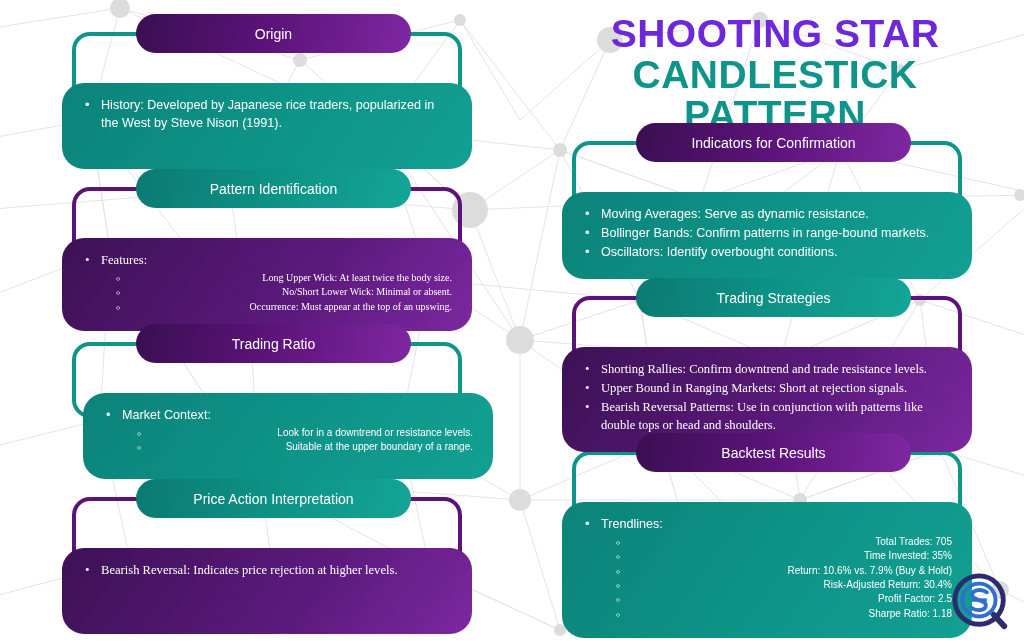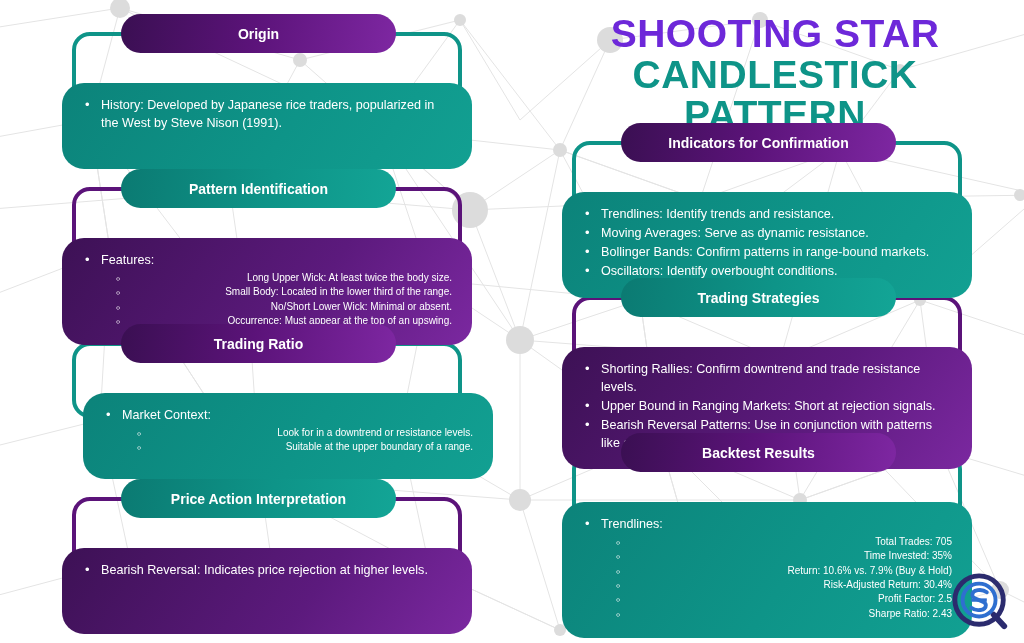--- a/index.html
+++ b/index.html
@@ -80,29 +80,29 @@
     height: 76px;
     border: 4px solid #0e9488;
     border-radius: 18px;
     z-index: 1;
   }
   .card.invert .bracket { border-color: #5b1379; }
 
   
   .card .pill {
     position: absolute;
-    left: 59px;
+    left: 74px;
     top: 0;
     width: 275px;
     height: 39px;
     border-radius: 20px;
     background: linear-gradient(100deg, #3a0f52 0%, #5b1379 48%, #7e27a2 100%);
     color: #ffffff;
     font-size: 14px;
-    font-weight: bold;
+    font-weight: normal;
     display: flex;
     align-items: center;
     justify-content: center;
     text-align: right;
     z-index: 3;
     padding: 0 10px;
   }
   .card.invert .pill {
     background: linear-gradient(100deg, #0b7a72 0%, #0e9488 55%, #13a596 100%);
   }
@@ -114,20 +114,21 @@
     top: 69px;
     width: 410px;
     border-radius: 22px;
     background: linear-gradient(125deg, #0c837a 0%, #0e9488 55%, #12a092 100%);
     color: #ffffff;
     z-index: 2;
     padding: 14px 20px 16px 21px;
   }
   .card.invert .body {
     background: linear-gradient(125deg, #3d1155 0%, #5c1a7d 60%, #7b28a0 100%);
+    font-family: Liberation Serif, serif;
   }
 
   
   ul.lvl1 {
     list-style: none;
   }
   ul.lvl1 > li {
     position: relative;
     padding-left: 18px;
     font-size: 12.6px;
@@ -256,21 +257,20 @@
         </div>
       </div>
       <div class="card invert" style="top: 169px;">
         <div class="bracket"></div>
         <div class="pill">Pattern Identification</div>
         <div class="body" style="min-height: 86px;">
           <ul class="lvl1">
             <li><span class="txt">Features:</span><div class="sub-wrap">
                 <ul class="lvl2">
                   <li>Long Upper Wick: At least twice the body size.</li>
-                  <li>Small Body: Located in the lower third of the range.</li>
                   <li>No/Short Lower Wick: Minimal or absent.</li>
                   <li>Occurrence: Must appear at the top of an upswing.</li>
                 </ul>
               </div></li>
           </ul>
         </div>
       </div>
       <div class="card" style="top: 324px;">
         <div class="bracket"></div>
         <div class="pill">Trading Ratio</div>
@@ -295,21 +295,20 @@
         </div>
       </div>
     </div>
 
   <div class="col col-right" id="right-col">
       <div class="card" style="top: 123px;">
         <div class="bracket"></div>
         <div class="pill">Indicators for Confirmation</div>
         <div class="body" style="min-height: 86px;">
           <ul class="lvl1">
-            <li><span class="txt">Trendlines: Identify trends and resistance.</span></li>
             <li><span class="txt">Moving Averages: Serve as dynamic resistance.</span></li>
             <li><span class="txt">Bollinger Bands: Confirm patterns in range-bound markets.</span></li>
             <li><span class="txt">Oscillators: Identify overbought conditions.</span></li>
           </ul>
         </div>
       </div>
       <div class="card invert" style="top: 278px;">
         <div class="bracket"></div>
         <div class="pill">Trading Strategies</div>
         <div class="body" style="min-height: 86px;">
@@ -325,21 +324,21 @@
         <div class="pill">Backtest Results</div>
         <div class="body" style="min-height: 86px;">
           <ul class="lvl1">
             <li><span class="txt">Trendlines:</span><div class="sub-wrap">
                 <ul class="lvl2">
                   <li>Total Trades: 705</li>
                   <li>Time Invested: 35%</li>
                   <li>Return: 10.6% vs. 7.9% (Buy &amp; Hold)</li>
                   <li>Risk-Adjusted Return: 30.4%</li>
                   <li>Profit Factor: 2.5</li>
-                  <li>Sharpe Ratio: 2.43</li>
+                  <li>Sharpe Ratio: 1.18</li>
                 </ul>
               </div></li>
           </ul>
         </div>
       </div>
     </div>
 
   <svg class="logo" viewBox="0 0 64 64" aria-hidden="true">
     <circle cx="30" cy="30" r="25" fill="none" stroke="#2b2b6e" stroke-width="5"></circle>
     <line x1="45" y1="45" x2="56" y2="57" stroke="#2b2b6e" stroke-width="6" stroke-linecap="round"></line>

